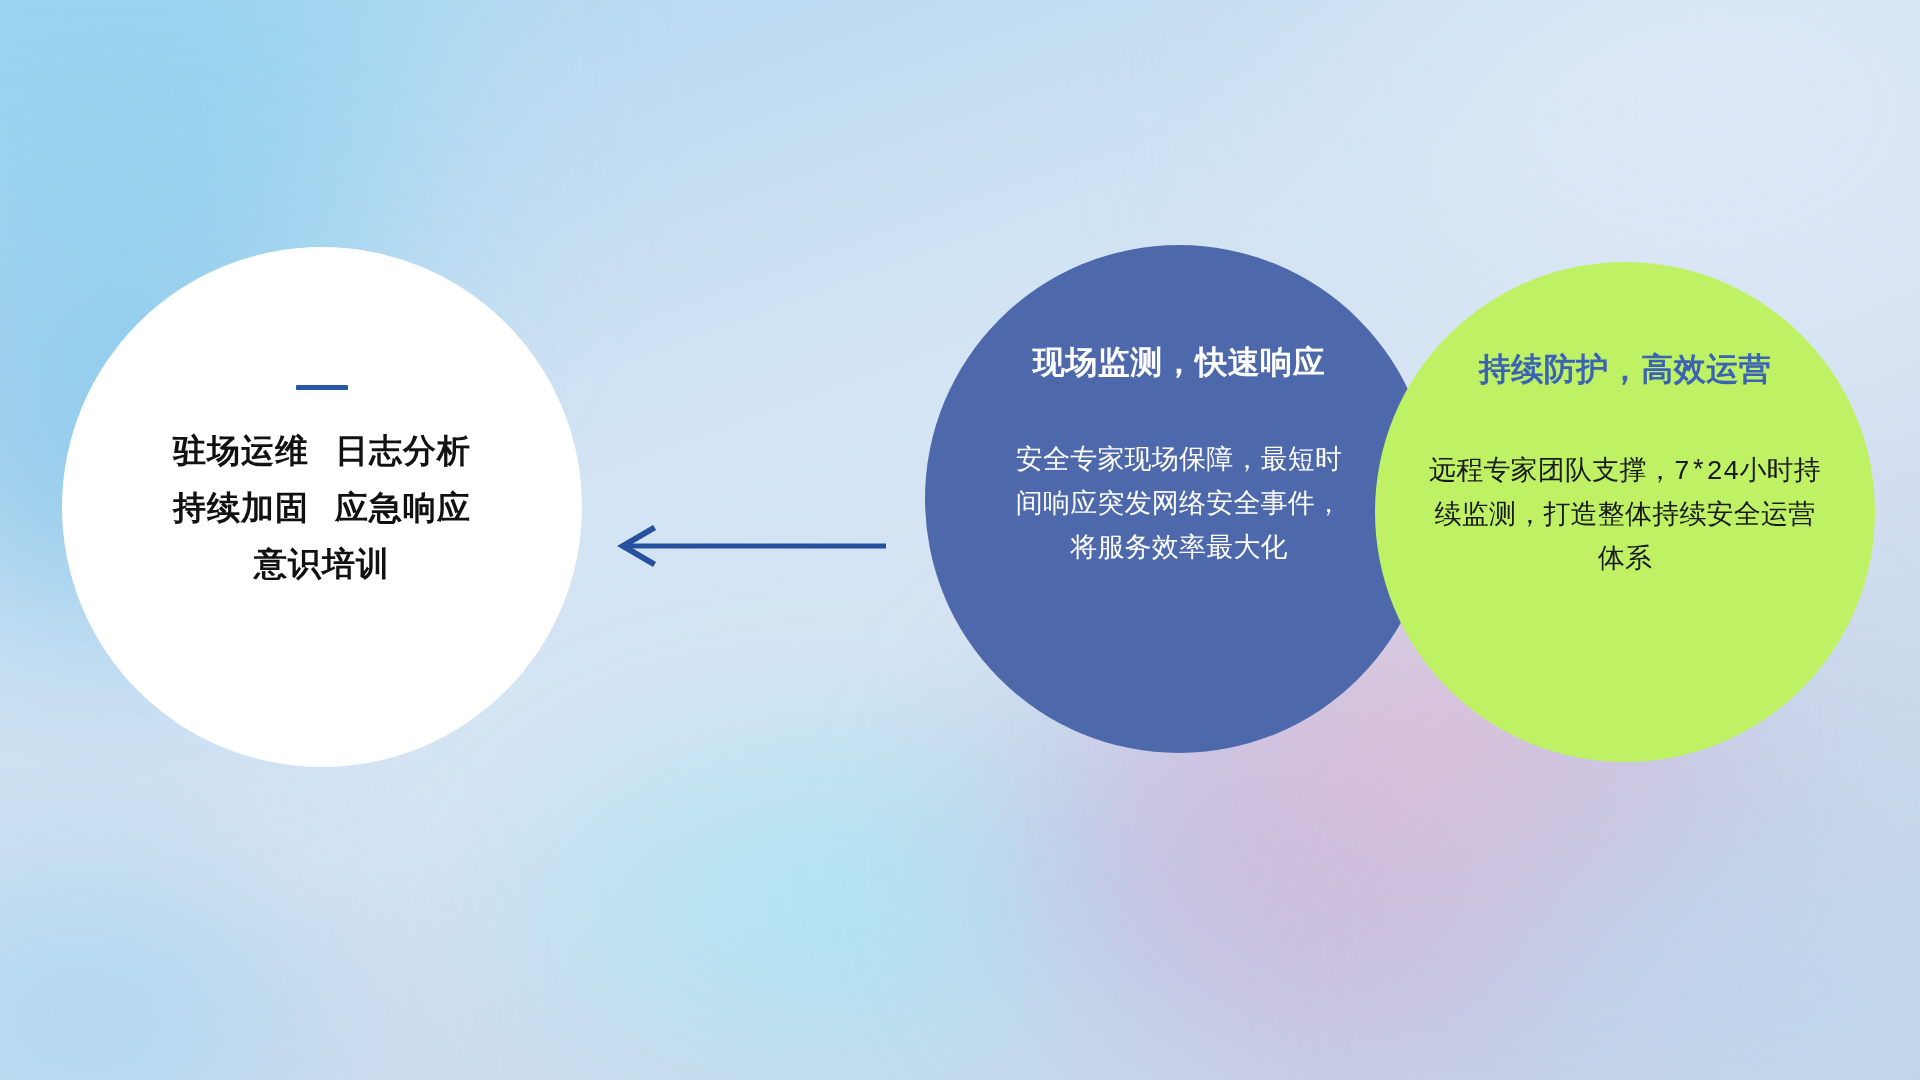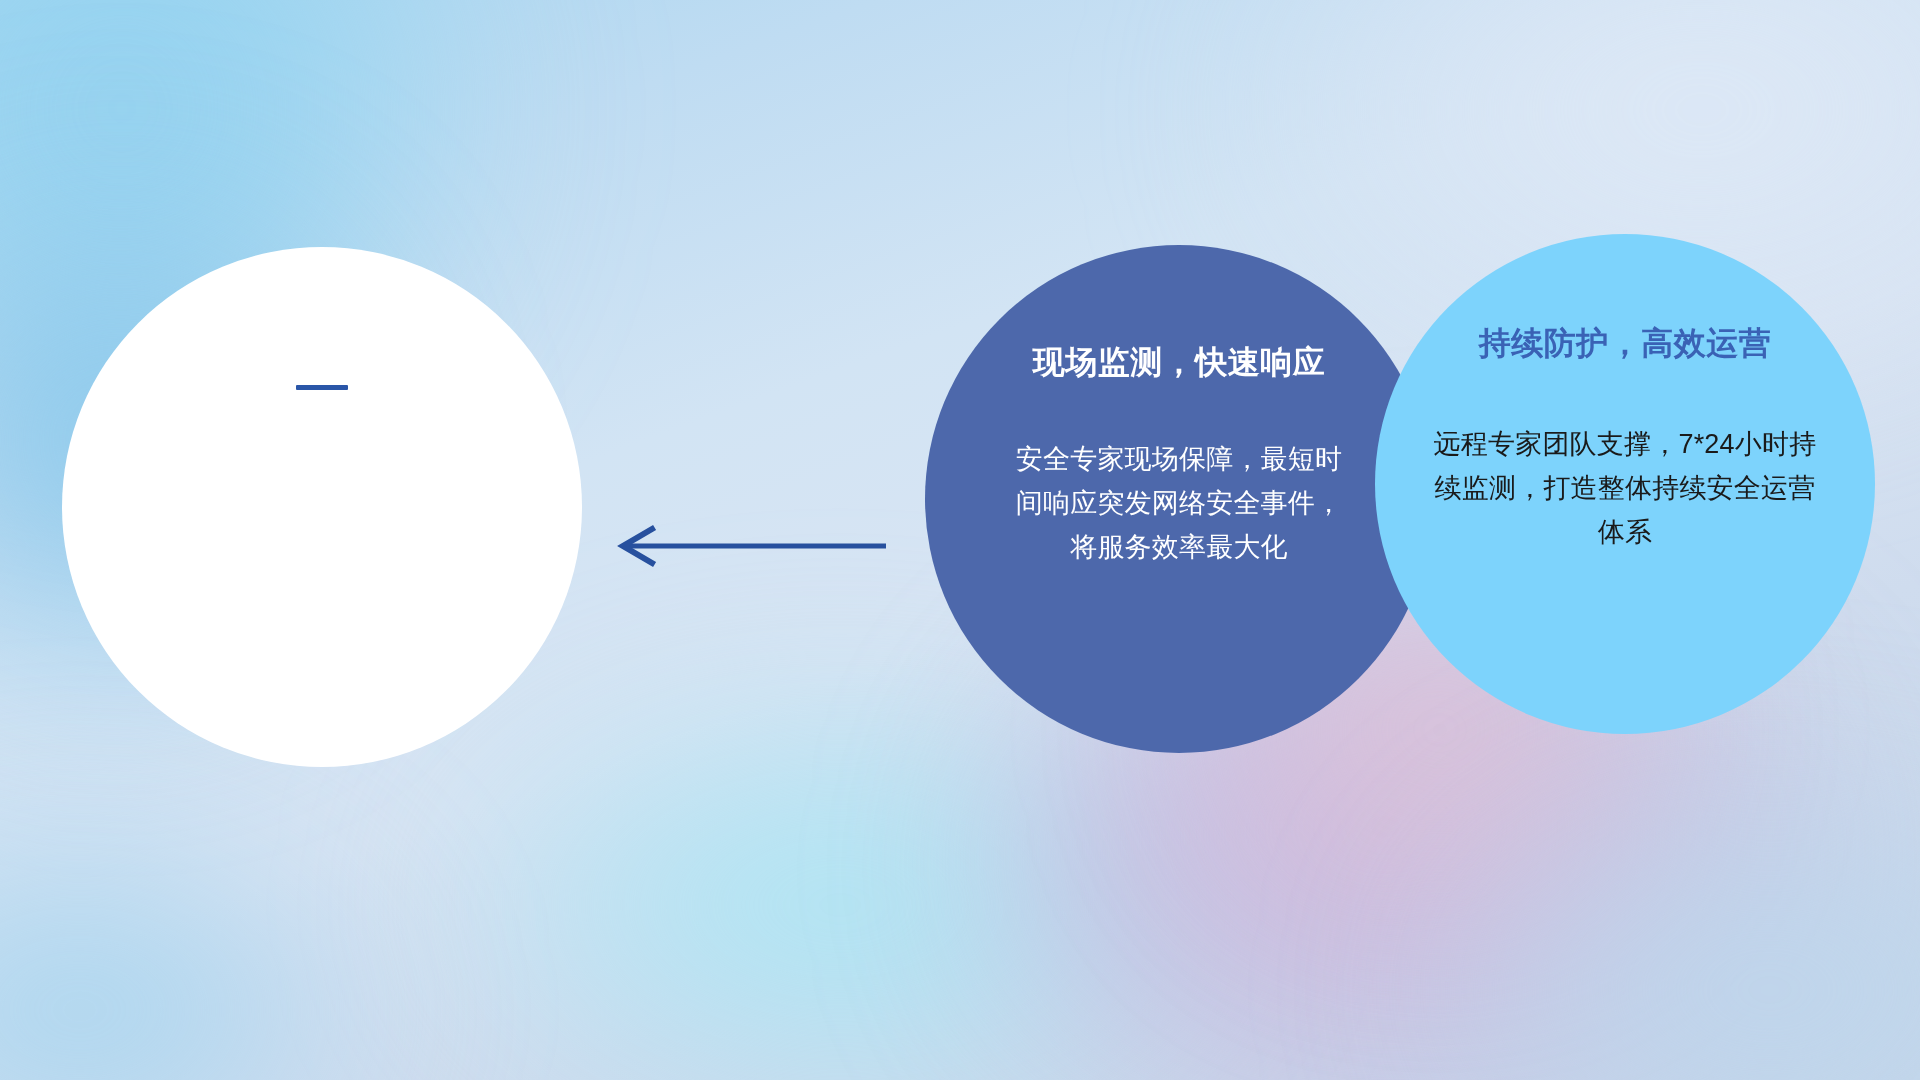--- a/index.html
+++ b/index.html
@@ -142,27 +142,28 @@
     font-size: 27px;
     font-weight: 400;
     line-height: 1.62;
     text-align: center;
     width: 330px;
     letter-spacing: 0.2px;
   }
 
   .circle-right {
     left: 1375px;
-    top: 234px;
+    top: 262px;
     width: 500px;
     height: 500px;
-    background: #7dd3fc;
+    background: #bef264;
     z-index: 5;
     justify-content: flex-start;
     padding-top: 92px;
+    font-family: Liberation Mono, monospace;
   }
   .right-heading {
     color: #3a62b5;
     font-size: 32px;
     font-weight: 700;
     letter-spacing: 0.5px;
     white-space: nowrap;
     line-height: 1.1;
   }
   .right-body {
@@ -203,20 +204,31 @@
 
   <div class="flow-arrow">
     <svg width="278" height="60" viewBox="0 0 278 60">
       <line x1="278" y1="30" x2="20" y2="30" stroke="#27509e" stroke-width="5"></line>
       <polyline points="44,13 15,30 44,47" fill="none" stroke="#27509e" stroke-width="6" stroke-linecap="square" stroke-linejoin="miter"></polyline>
     </svg>
   </div>
 
   <div class="circle circle-left">
     <div class="divider-bar"></div>
+    <div class="left-lines">
+      <div class="left-line">
+        <span>驻场运维</span><span class="gap"></span><span>日志分析</span>
+      </div>
+      <div class="left-line">
+        <span>持续加固</span><span class="gap"></span><span>应急响应</span>
+      </div>
+      <div class="left-line">
+        <span>意识培训</span>
+      </div>
+    </div>
   </div>
 
   <div class="circle circle-mid">
     <div class="mid-heading">现场监测，快速响应</div>
     <div class="mid-body">安全专家现场保障，最短时间响应突发网络安全事件，将服务效率最大化</div>
   </div>
 
   <div class="circle circle-right">
     <div class="right-heading">持续防护，高效运营</div>
     <div class="right-body">远程专家团队支撑，7*24小时持续监测，打造整体持续安全运营体系</div>

